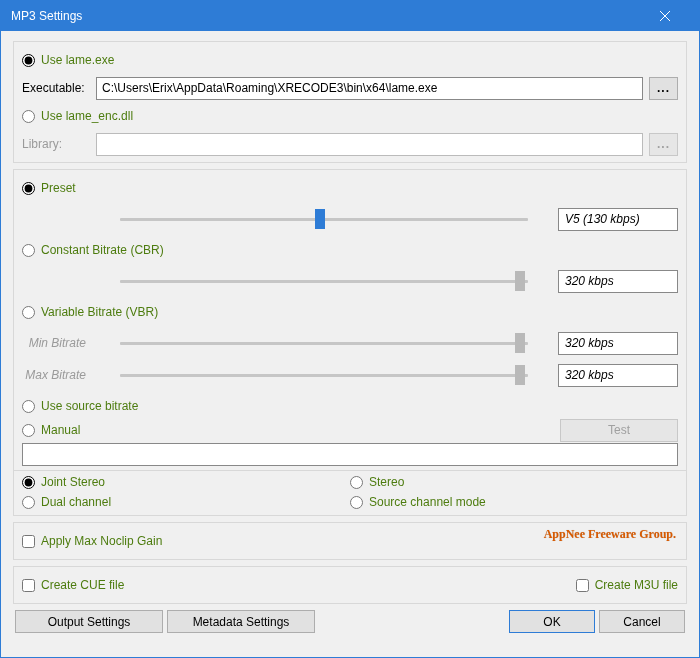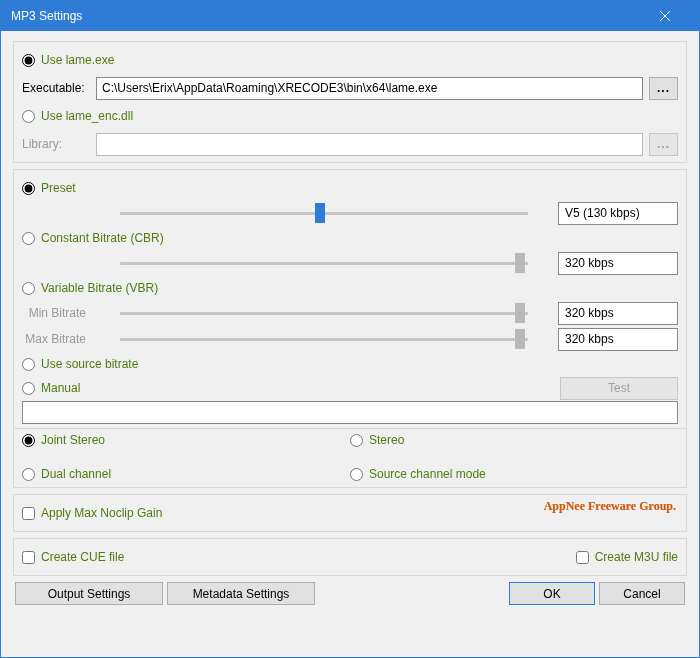--- a/index.html
+++ b/index.html
@@ -17,29 +17,29 @@
 .lbl { color: #4d7c0f; }
 .field-label { width: 68px; color: #000; }
 .field-label.disabled { color: #9a9a9a; }
 input[type=text] { height: 23px; border: 1px solid #888; padding: 2px 5px; background: #fff; }
 input[type=text].disabled { background: #fff; color: #999; border-color: #bbb; }
 .btn { height: 23px; border: 1px solid #adadad; background: #e1e1e1; padding: 0 10px; cursor: pointer; display: inline-flex; align-items: center; justify-content: center; }
 .btn.disabled { color: #a0a0a0; background: #e6e6e6; border-color: #c8c8c8; cursor: default; }
 .btn.primary { border: 1px solid #2e7cd6; background: #e1e1e1; }
 .btn.wide { width: 148px; }
 .dots { width: 29px; font-weight: bold; letter-spacing: 1px; }
-.slider-row { display: flex; align-items: center; gap: 24px; margin: 0 0; }
+.slider-row { display: flex; align-items: center; gap: 24px; margin: 6px 0; font-style: italic; }
 .slider-label { width: 68px; color: #9a9a9a; text-align: right; padding-right: 4px; }
 .slider-track-wrap { flex: 1; position: relative; height: 26px; display: flex; align-items: center; padding: 0 6px; }
 .track { position: relative; width: 100%; height: 3px; background: #c6c6c6; border-radius: 1px; }
 .thumb { position: absolute; top: -9px; width: 10px; height: 20px; background: #2e7cd6; transform: translateX(-50%); }
 .thumb.gray { background: #b9b9b9; }
 .value-box { width: 120px; height: 23px; border: 1px solid #888; background: #fff; padding: 2px 6px; display: flex; align-items: center; }
 .sep { height: 1px; background: #d8d8d8; margin: 4px -8px; }
-.channel-grid { display: grid; grid-template-columns: 1fr 1fr; row-gap: 20px; }
+.channel-grid { display: grid; grid-template-columns: 1fr 1fr; row-gap: 6px; }
 .channel-cell { display: flex; align-items: center; gap: 6px; }
 .right-check { display: flex; align-items: flex-end; gap: 6px; }
 .footer { display: flex; align-items: flex-start; gap: 4px; padding: 0 2px 2px 2px; }
 .spacer { flex: 1; }
 .watermark { position: absolute; right: 10px; top: 4px; font-family: "Comic Sans MS", cursive; font-weight: bold; font-size: 12px; color: #d85a00; text-shadow: 0 0 1px rgba(0,0,0,.2); pointer-events: none; }
 .groupbox.encoder .row + .row { margin-top: 4px; }
 .flexfill { flex: 1; }
 </style>
 </head>
 <body>

